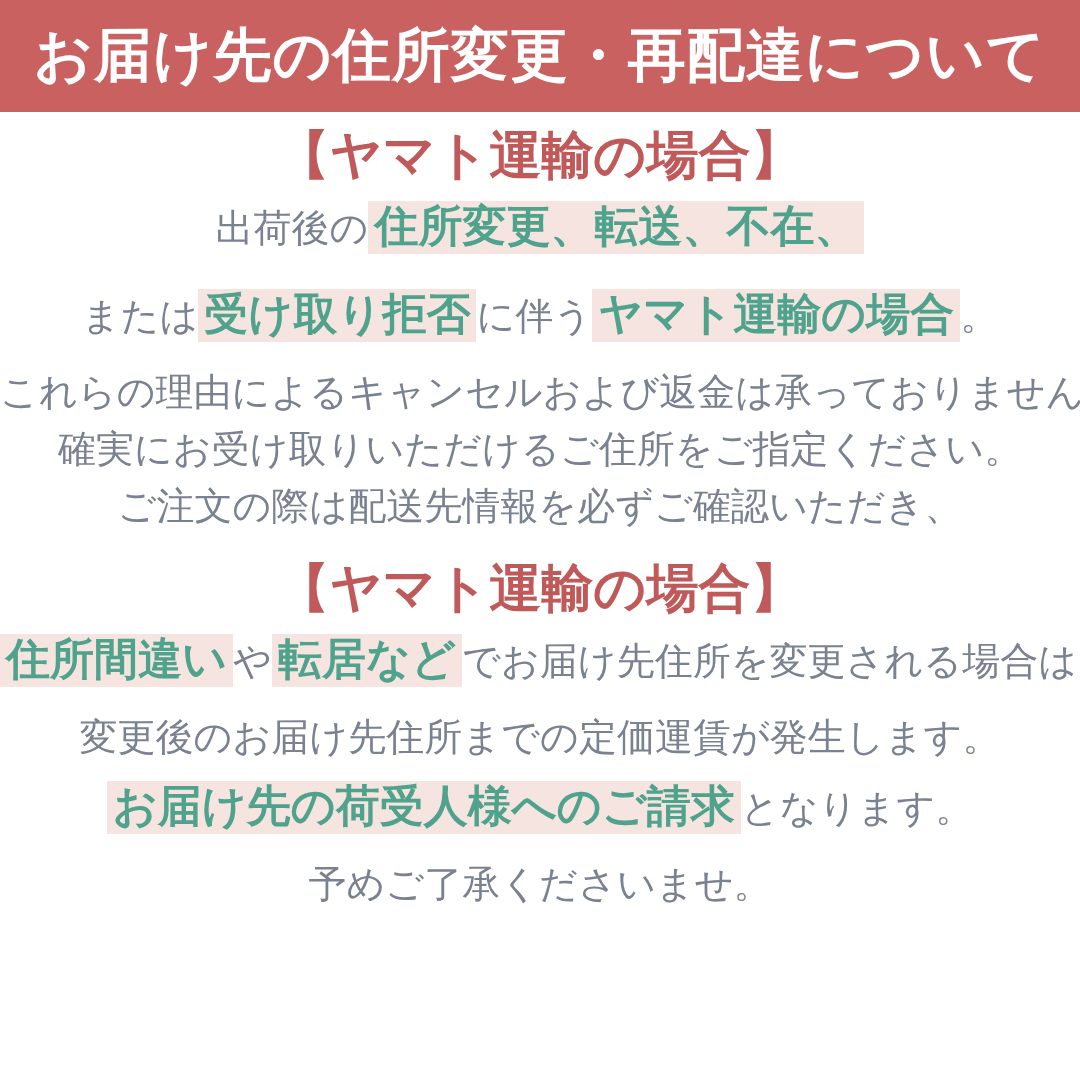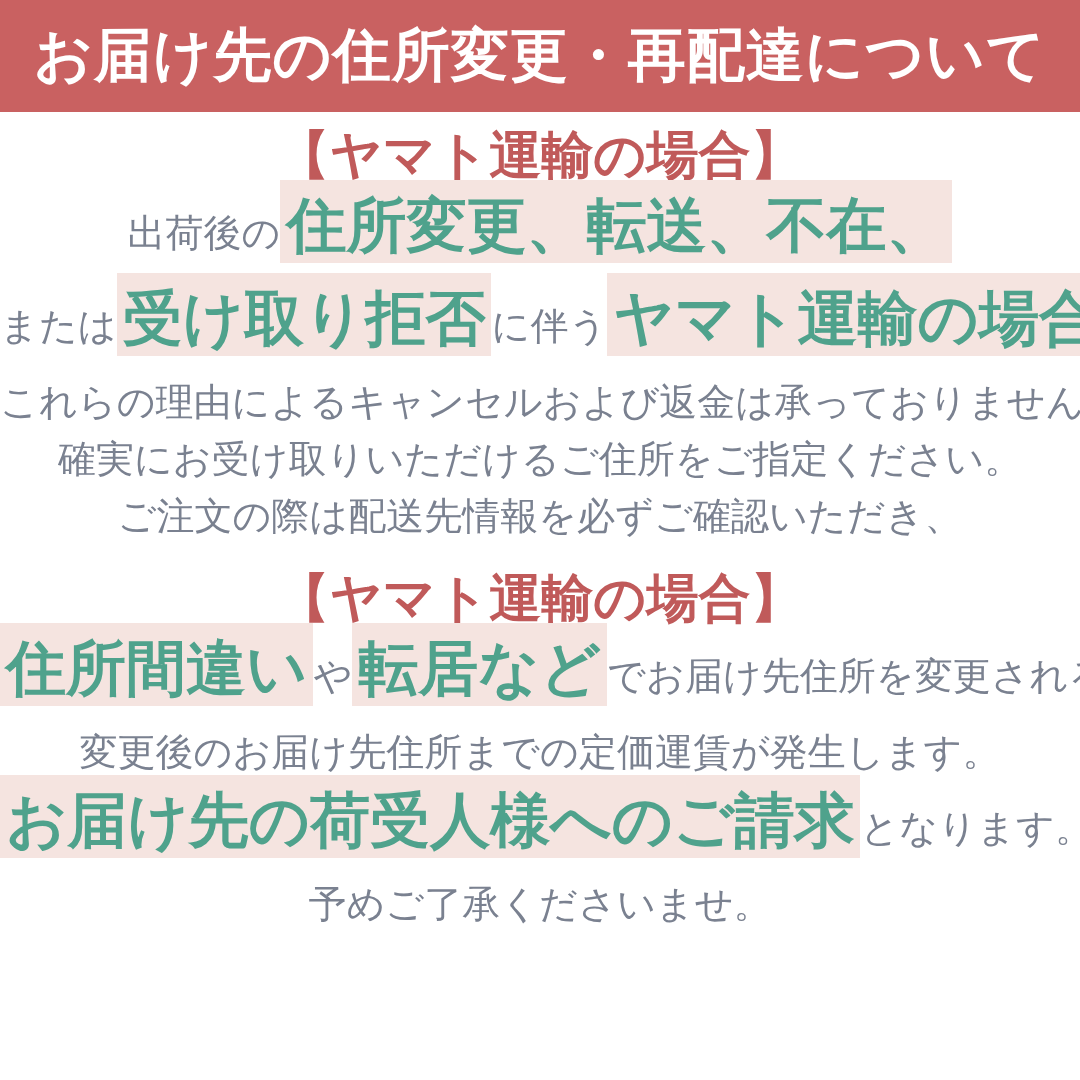--- a/index.html
+++ b/index.html
@@ -51,23 +51,23 @@
     line-height: 56px;
     color: var(--body-gray, #7a8190);
   }
   .seg-plain {
     color: var(--body-gray, #7a8190);
     font-size: 38px;
   }
   .seg-emphasis {
     color: var(--emphasis-teal, #4fa28c);
     background: var(--highlight-pink, #f5e4e0);
-    font-size: 60px;
+    font-size: 44px;
     font-weight: bold;
-    padding: 12px 6px 4px;
+    padding: 0 6px 4px;
   }
 </style>
 </head>
 <body>
 
 <div class="canvas">
 
   <header class="banner">
     <h1 style="margin:0; font-size:inherit; font-weight:inherit;">お届け先の住所変更・再配達について</h1>
   </header>

